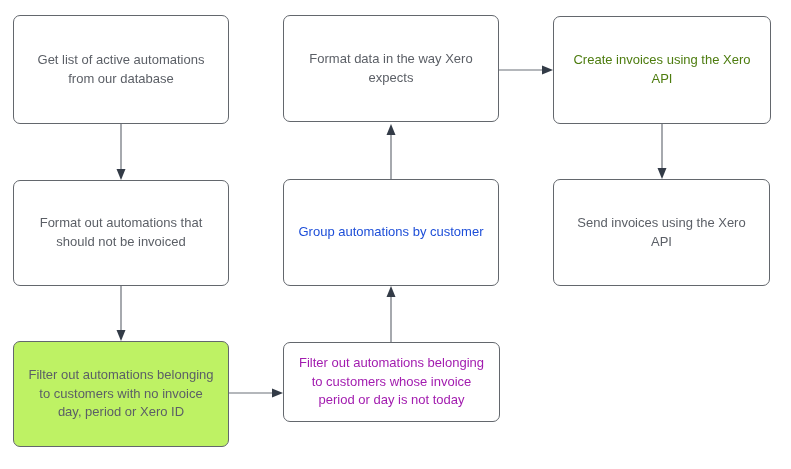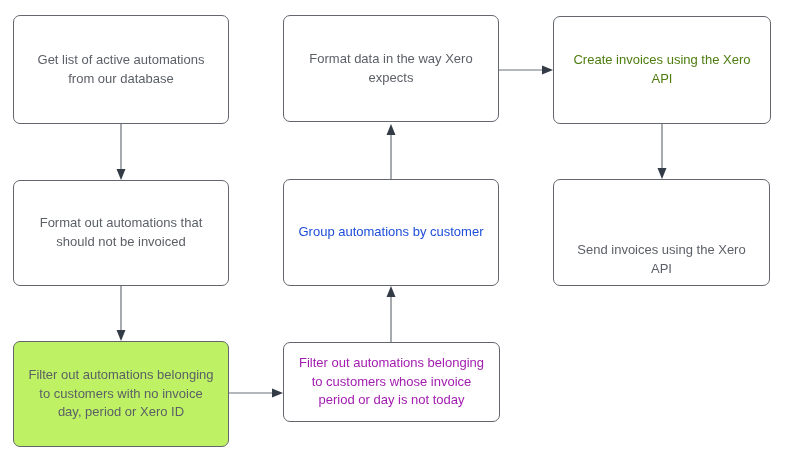--- a/index.html
+++ b/index.html
@@ -87,16 +87,16 @@
     </div>
     <div class="node" style="left: 283px; top: 179px; width: 216px; height: 107px; border-color: rgb(99, 103, 109); background: rgb(255, 255, 255); color: #1d4ed8;">
       <span class="label">Group automations by customer</span>
     </div>
     <div class="node" style="left: 283px; top: 15px; width: 216px; height: 107px; border-color: rgb(99, 103, 109); background: rgb(255, 255, 255); color: rgb(91, 95, 102);">
       <span class="label">Format data in the way Xero expects</span>
     </div>
     <div class="node" style="left: 553px; top: 16px; width: 218px; height: 108px; border-color: rgb(99, 103, 109); background: rgb(255, 255, 255); color: #4d7c0f;">
       <span class="label">Create invoices using the Xero API</span>
     </div>
-    <div class="node" style="left: 553px; top: 179px; width: 217px; height: 107px; border-color: rgb(99, 103, 109); background: rgb(255, 255, 255); color: rgb(91, 95, 102); align-items: flex-end;">
+    <div class="node" style="left: 553px; top: 179px; width: 217px; height: 107px; border-color: rgb(99, 103, 109); background: rgb(255, 255, 255); color: rgb(91, 95, 102);">
       <span class="label">Send invoices using the Xero API</span>
     </div>
   </div>
 
 </body></html>

